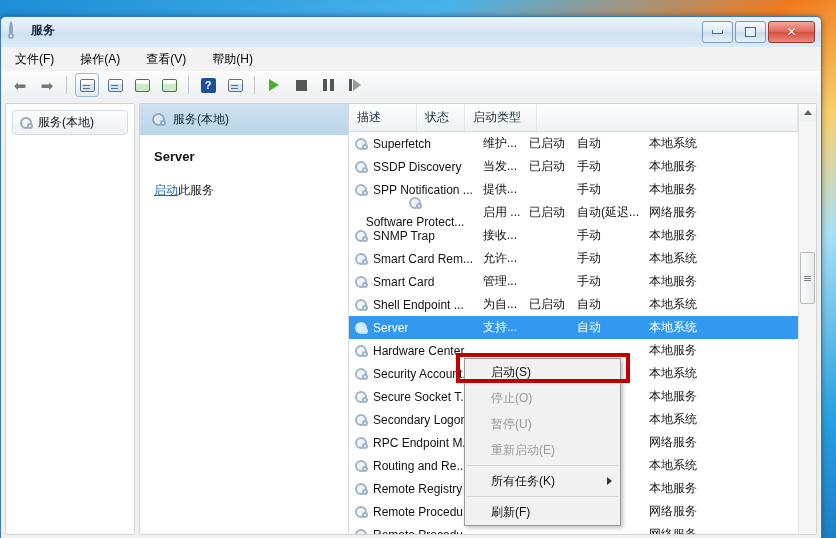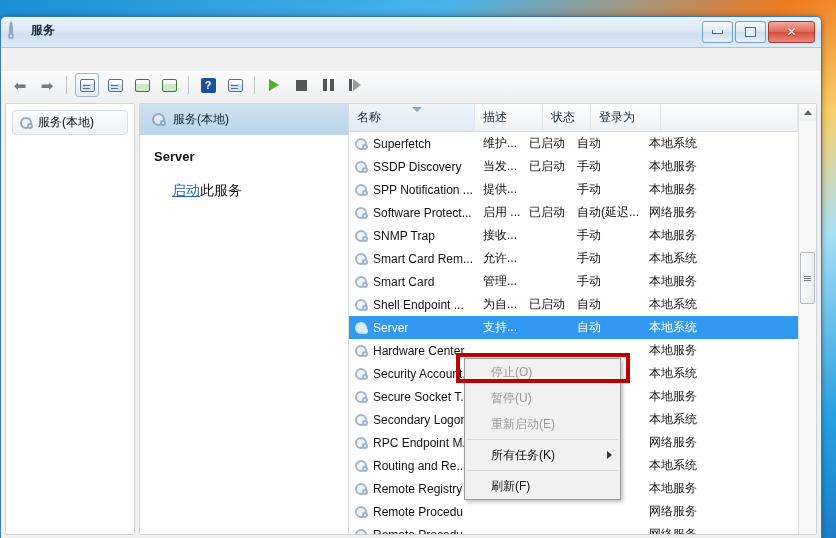--- a/index.html
+++ b/index.html
@@ -78,21 +78,21 @@
   
   .detail{width:208px;border-right:1px solid #d4d9dd;background:#fff;position:relative;}
   .detail-head{height:31px;background:linear-gradient(to bottom,#cfe0f0,#bcd5ea);
      display:flex;align-items:center;gap:8px;padding-left:12px;}
   .detail-head .dg{width:13px;height:13px;border-radius:50%;border:2px solid #8ea8bf;background:#dfeaf4;box-sizing:border-box;position:relative;}
   .detail-head .dg:after{content:"";position:absolute;right:-3px;bottom:-2px;width:6px;height:6px;border-radius:50%;
      border:2px solid #8ea8bf;background:#e6eef6;box-sizing:border-box;}
   .detail-head span{font-size:12px;color:#0d2336;}
   .detail-body{padding:14px 14px 0 14px;}
   .svc-name{font-size:13px;font-weight:bold;color:#111;margin-bottom:18px;}
-  .svc-link{font-size:14px;color:#111;margin-bottom:26px;margin-left:18px;}
+  .svc-link{font-size:12px;color:#111;margin-bottom:26px;}
   .svc-link a{color:#1d64b4;text-decoration:underline;}
   .desc-label{font-size:12px;color:#111;}
   .desc-text{font-size:12px;color:#111;line-height:17px;margin-top:1px;}
 
   
   .listpane{flex:1;position:relative;background:#fff;overflow:hidden;}
   .hdr{display:flex;height:27px;background:linear-gradient(to bottom,#fdfefe,#eef2f5);
      border-bottom:1px solid #d6dade;}
   .hdr .c{display:flex;align-items:center;padding-left:8px;font-size:12px;color:#20313f;
      border-right:1px solid #e2e6ea;box-sizing:border-box;position:relative;}
@@ -147,20 +147,26 @@
         </div>
       <div class="wb">
           <span class="sq"></span>
         </div>
       <div class="wb close">
           <span class="xm">✕</span>
         </div>
     </div>
   </div>
 
+  <div class="menubar">
+    <div class="menuitem">文件(F)</div>
+    <div class="menuitem">操作(A)</div>
+    <div class="menuitem">查看(V)</div>
+    <div class="menuitem">帮助(H)</div>
+  </div>
 
   <div class="toolbar">
     <div class="tbi">
         <span class="arrw">⬅</span>
       </div>
     <div class="tbi">
         <span class="arrw">➡</span>
       </div>
     <div class="tbsep"></div>
     <div class="tbi framed">
@@ -217,32 +223,28 @@
           <span>服务(本地)</span>
         </div>
         <div class="detail-body">
           <div class="svc-name">Server</div>
           <div class="svc-link"><a href="#">启动</a><span>此服务</span></div>
         </div>
       </div>
 
       <div class="listpane">
         <div class="hdr">
-          <div class="c sorted" style="width:126px">
-            <span class="sortarrow"></span>
-            <span>名称</span>
-          </div>
           <div class="c" style="width:68px">
               <span>描述</span>
             </div>
           <div class="c" style="width:48px">
               <span>状态</span>
             </div>
-          <div class="c" style="width:70px">
-              <span>登录为</span>
+          <div class="c" style="width:72px">
+              <span>启动类型</span>
             </div>
           <div class="c" style="flex:1"></div>
         </div>
         <div id="rows">
             <div class="row">
               <div class="cell name" style="width: 126px;">
                 <span class="rg"></span>
                 <span>Superfetch</span>
               </div>
               <div class="cell" style="width: 46px;">维护...</div>
@@ -264,21 +266,21 @@
               <div class="cell name" style="width: 126px;">
                 <span class="rg"></span>
                 <span>SPP Notification ...</span>
               </div>
               <div class="cell" style="width: 46px;">提供...</div>
               <div class="cell" style="width: 48px;"></div>
               <div class="cell" style="width: 72px;">手动</div>
               <div class="cell" style="width: 70px;">本地服务</div>
             </div>
             <div class="row">
-              <div class="cell name" style="width: 126px;">
+              <div class="cell name" style="width: 126px; flex-direction: column;">
                 <span class="rg"></span>
                 <span>Software Protect...</span>
               </div>
               <div class="cell" style="width: 46px;">启用 ...</div>
               <div class="cell" style="width: 48px;">已启动</div>
               <div class="cell" style="width: 72px;">自动(延迟...</div>
               <div class="cell" style="width: 70px;">网络服务</div>
             </div>
             <div class="row">
               <div class="cell name" style="width: 126px;">
@@ -429,20 +431,23 @@
           </div>
         <div class="sb-thumb">
             <i></i>
           </div>
       </div>
 
     </div>
   </div>
 
   <div class="ctx" id="ctx">
+      <div class="ctx-item">
+        <span>启动(S)</span>
+      </div>
       <div class="ctx-item disabled">
         <span>停止(O)</span>
       </div>
       <div class="ctx-item disabled">
         <span>暂停(U)</span>
       </div>
       <div class="ctx-item disabled">
         <span>重新启动(E)</span>
       </div>
       <div class="ctx-sep"></div>

